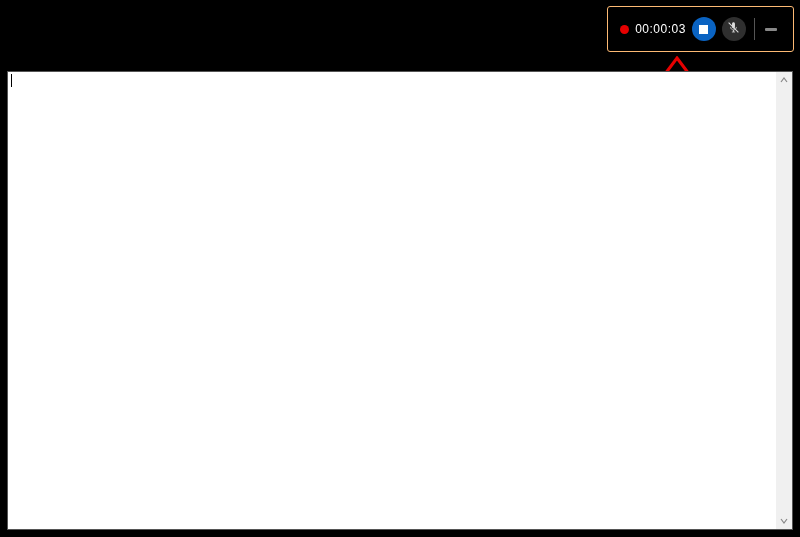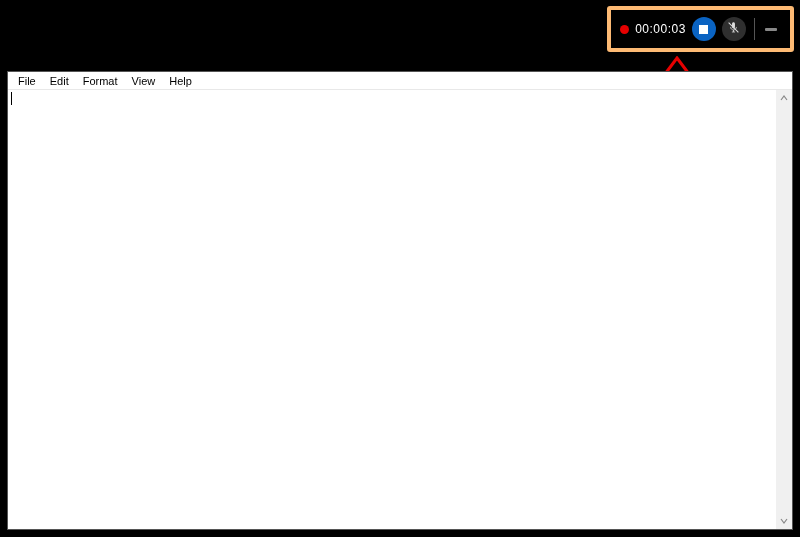--- a/index.html
+++ b/index.html
@@ -13,21 +13,21 @@
       overflow: hidden;
     }
 
     
     .rec-box {
       position: absolute;
       top: 6px;
       right: 6px;
       width: 187px;
       height: 46px;
-      border: 4px solid #fdba74;
+      border: 1px solid #fdba74;
       border-radius: 3px;
       background: #000;
       display: flex;
       align-items: center;
       justify-content: center;
     }
     .rec-inner {
       display: flex;
       align-items: center;
       gap: 6px;
@@ -227,27 +227,20 @@
   </div>
 </div>
 
 <div class="annot-arrow">
   <svg viewBox="0 0 26 48">
     <path d="M13 2 L25 18 L18 18 L18 44 L8 44 L8 18 L1 18 Z" fill="none" stroke="#e60000" stroke-width="3" stroke-linejoin="miter"></path>
   </svg>
 </div>
 
 <div class="notepad">
-  <div class="menubar">
-    <div class="menuitem">File</div>
-    <div class="menuitem">Edit</div>
-    <div class="menuitem">Format</div>
-    <div class="menuitem">View</div>
-    <div class="menuitem">Help</div>
-  </div>
   <div class="editor-wrap">
     <div class="editor">
       <span></span>
       <div class="cursor"></div>
     </div>
     <div class="vscroll">
       <div class="vscroll-arrow vscroll-up">
         <span>
           <svg width="8" height="6" viewBox="0 0 8 6">
               <path d="M1 5 L4 1 L7 5" stroke="#888" stroke-width="1.2" fill="none"></path>

